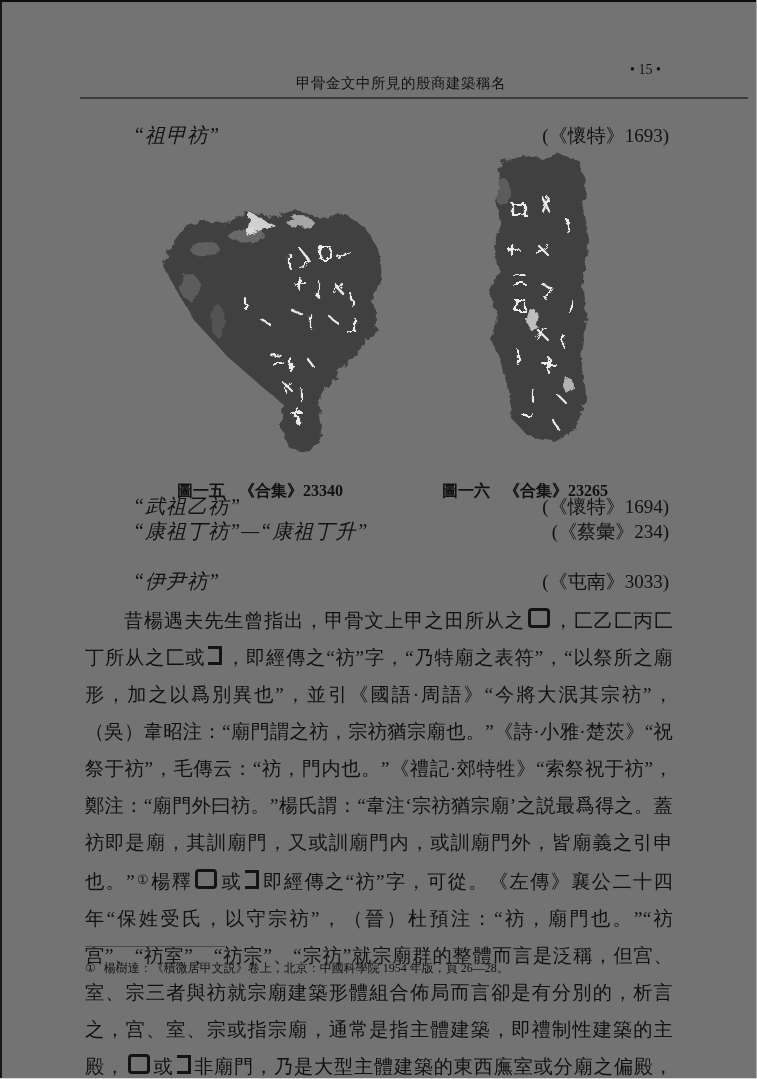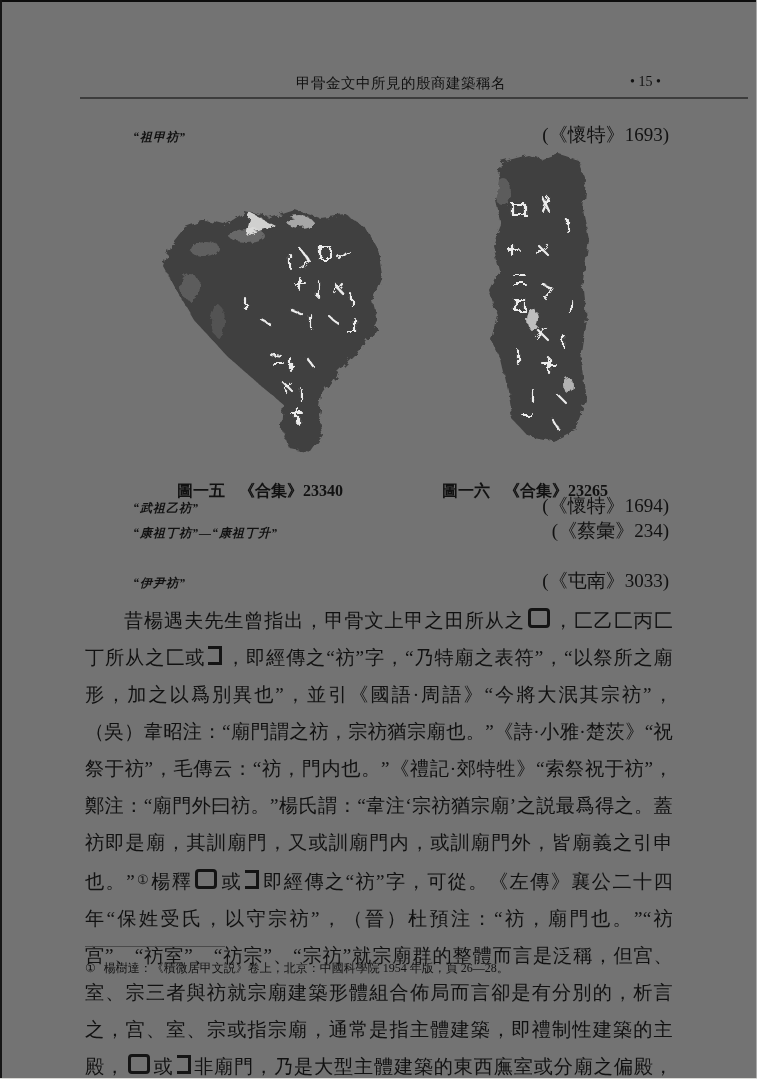--- a/index.html
+++ b/index.html
@@ -10,29 +10,29 @@
   }
   .edge-top{position:absolute;top:0;left:0;width:100%;height:2px;background:#0d0d0d;}
   .edge-left{position:absolute;top:0;left:0;width:2px;height:100%;background:#161616;}
   .edge-right{position:absolute;top:0;right:0;width:1px;height:100%;background:#aaa;}
   .edge-bottom{position:absolute;bottom:0;left:0;width:100%;height:1px;background:#d9d9d6;}
 
   .header-title{
     position:absolute;top:74px;left:296px;font-size:14.5px;letter-spacing:.5px;white-space:nowrap;
   }
   .page-number{
-    position:absolute;top:74px;left:630px;font-size:14px;white-space:nowrap;
+    position:absolute;top:62px;left:630px;font-size:14px;white-space:nowrap;
   }
   .header-rule{position:absolute;top:97px;left:80px;width:668px;height:1.6px;background:#3c3c3c;}
 
   .quote-row{
     position:absolute;left:85px;width:584px;display:flex;justify-content:space-between;align-items:baseline;
   }
   .quote-term{
-    padding-left:48px;font-size:12px;font-style:italic;letter-spacing:1px;white-space:nowrap;font-weight:bold;
+    padding-left:48px;font-size:20px;font-style:italic;letter-spacing:1px;white-space:nowrap;
   }
   .quote-cite{font-size:19px;white-space:nowrap;}
 
   .figure-wrap{position:absolute;}
   .figure-caption{
     position:absolute;top:455px;text-align:center;font-weight:bold;font-size:16px;white-space:nowrap;margin-top:26px;
   }
   .figure-caption .cap-label{margin-right:14px;}
 
   .body-par{

